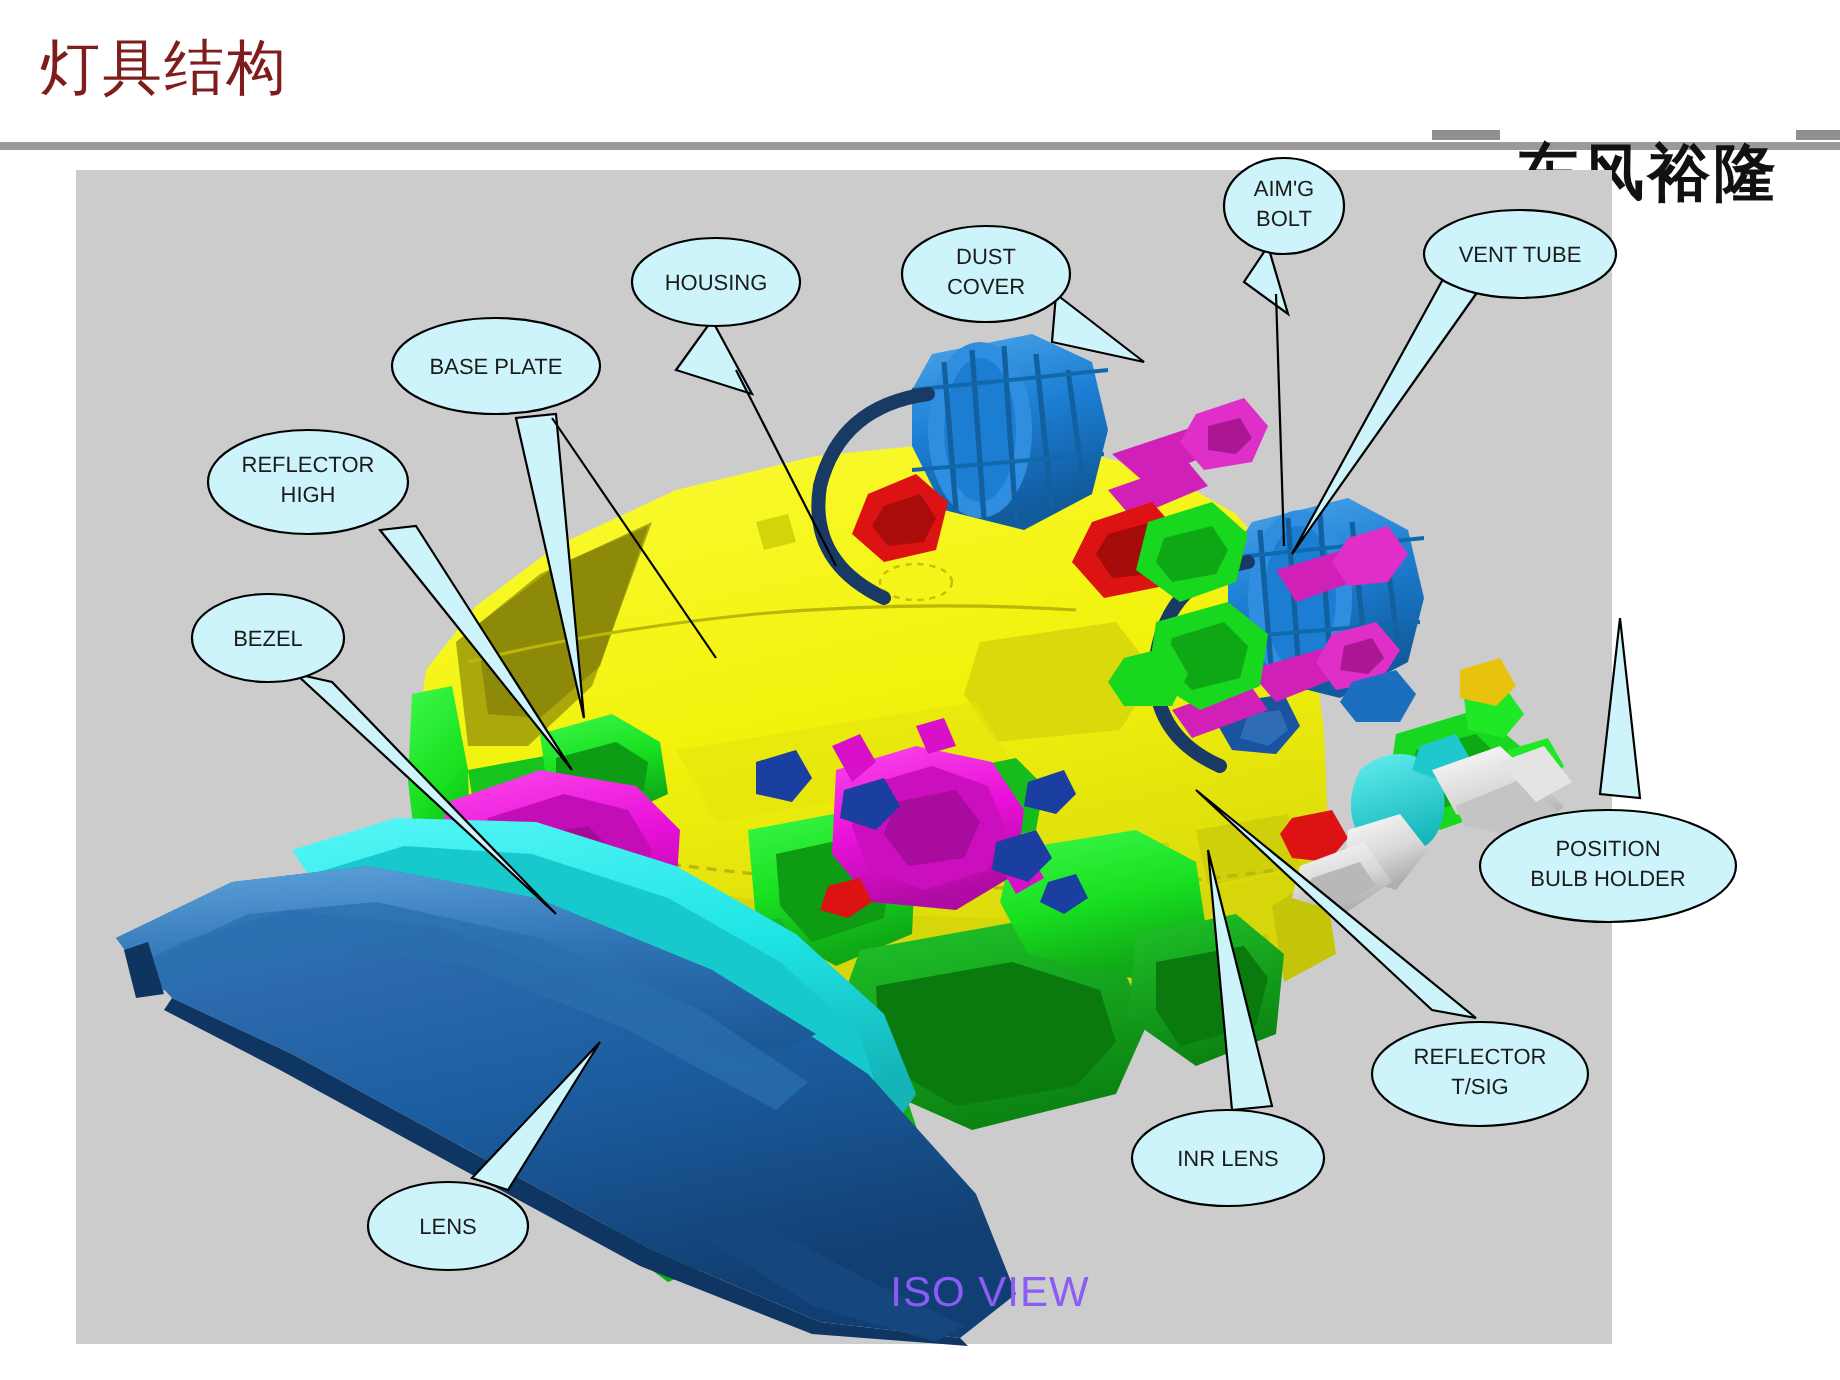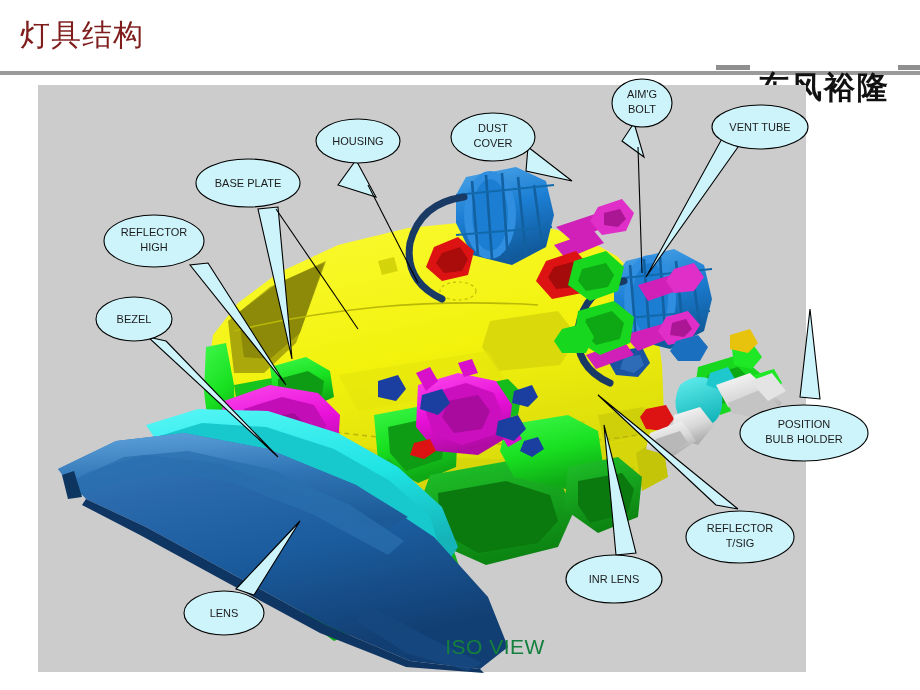--- a/index.html
+++ b/index.html
@@ -84,21 +84,21 @@
     height: 605px;
     overflow: visible;
   }
   #iso-view-caption {
     position: absolute;
     left: 420px;
     top: 635px;
     width: 150px;
     text-align: center;
     font-size: 21px;
-    color: #15803d;
+    color: #8b5cf6;
     letter-spacing: 0.5px;
   }
 
   
   .callout-text {
     font-family: "Liberation Sans", sans-serif;
     font-size: 11px;
     fill: #1b1b1b;
     text-anchor: middle;
   }

